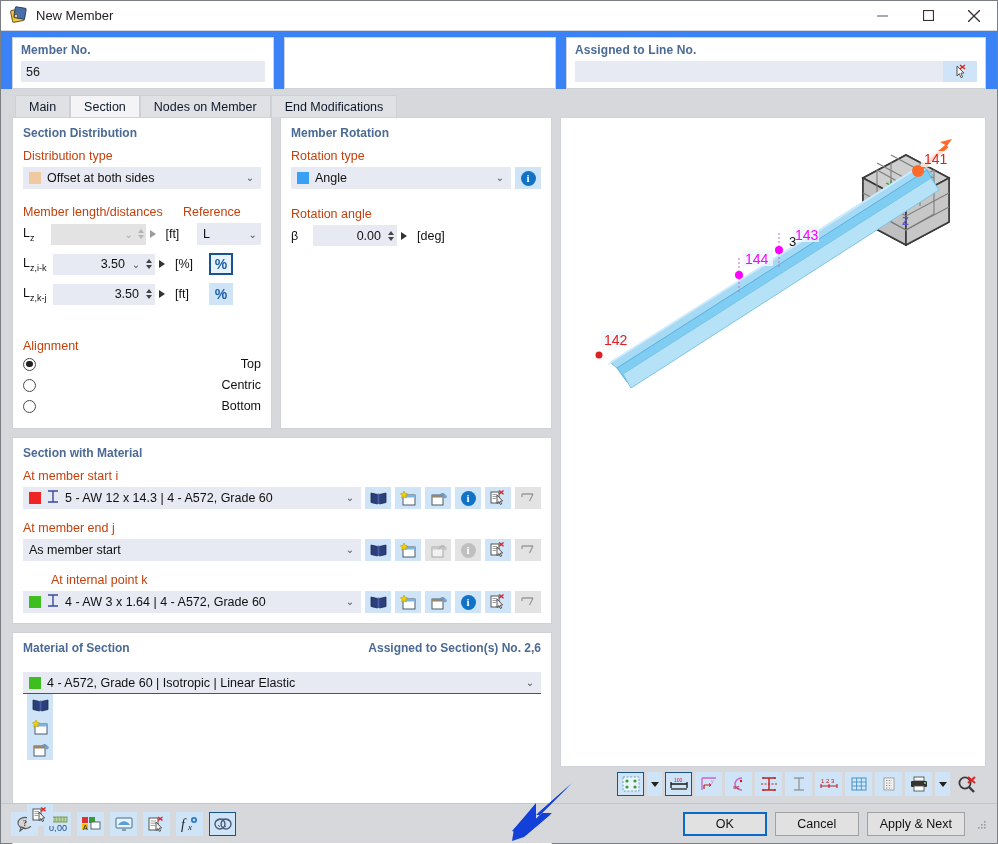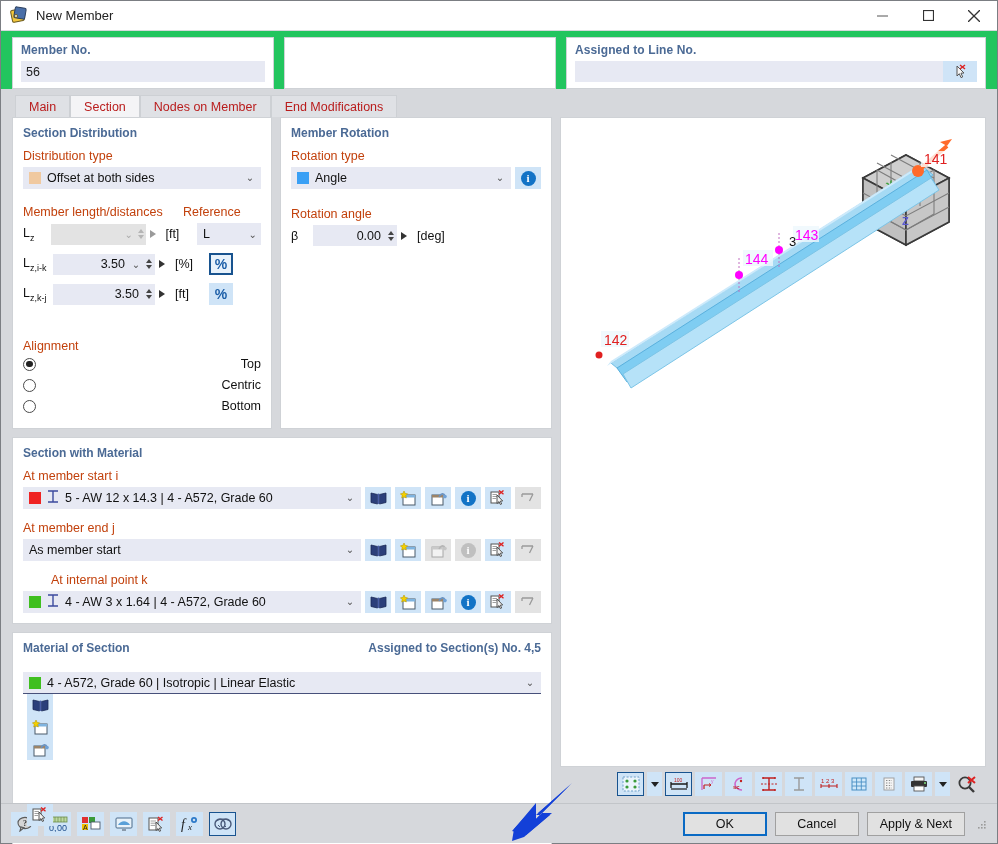--- a/index.html
+++ b/index.html
@@ -49,21 +49,21 @@
   .win-btns { margin-left:auto; display:flex; height:30px; }
   .win-btn {
     width:46px; height:30px; display:flex; align-items:center; justify-content:center;
     font-size:14px; color:#333; cursor:default;
   }
   .win-btn svg { display:block; }
 
   
   .headerrow {
     flex:0 0 56px; display:flex; gap:10px;
-    padding:6px 11px 0 11px; background:#22c55e;
+    padding:6px 11px 0 11px; background:#3b82f6;
   }
   .hbox {
     background:#fff; border:1px solid #cfd2d6;
     padding:5px 8px 6px 8px;
     display:flex; flex-direction:column; justify-content:flex-start;
   }
   .hbox.b1 { width:262px; }
   .hbox.b2 { width:272px; }
   .hbox.b3 { flex:1; }
   .hlabel {
@@ -81,21 +81,21 @@
     display:flex; align-items:center; justify-content:center;
   }
 
   
   .tabsrow {
     flex:0 0 22px; display:flex; align-items:flex-end;
     padding-left:14px; margin-top:6px;
   }
   .tab {
     height:22px; padding:0 13px; display:flex; align-items:center;
-    font-size:12.5px; color:#b91c1c; background:#dfe1e5;
+    font-size:12.5px; color:#0f172a; background:#dfe1e5;
     border:1px solid #cdd0d4; border-bottom:none; margin-right:0px;
   }
   .tab.active { background:#f4f4f6; border-color:#cdd0d4; }
 
   
   .body {
     flex:1; display:flex; gap:8px; padding:0 11px 0 11px;
     min-height:0;
   }
   .leftcol { width:540px; display:flex; flex-direction:column; gap:8px; }
@@ -563,21 +563,21 @@
                 <path d="M2 3 H13 M13 3 L9.5 10" stroke="#9a9a9a" stroke-width="1.3" fill="none"></path>
                 <path d="M2 3 L2 6" stroke="#9a9a9a" stroke-width="1.3"></path>
               </svg>
           </div>
         </div>
       </div>
 
       <div class="matpanel">
         <div class="mat-head">
           <div class="panel-title" style="margin-bottom:17px;">Material of Section</div>
-          <div class="mat-assigned">Assigned to Section(s) No. 4,5</div>
+          <div class="mat-assigned">Assigned to Section(s) No. 2,6</div>
         </div>
         <div class="secrow">
           <div class="combo mat-combo-underline" style="flex:1;">
             <span class="swatch" style="background:#3fbf1f;"></span>
             <span class="txt">4 - A572, Grade 60 | Isotropic | Linear Elastic</span>
             <span class="chev">⌄</span>
           </div>
           <div class="iconbtn">
             <svg width="17" height="14" viewBox="0 0 17 14">
                 <path d="M1 2 L7.5 3.5 V13 L1 11.5 Z M16 2 L9.5 3.5 V13 L16 11.5 Z" fill="#2b3f7a" stroke="#1b2a55" stroke-width=".8"></path>

